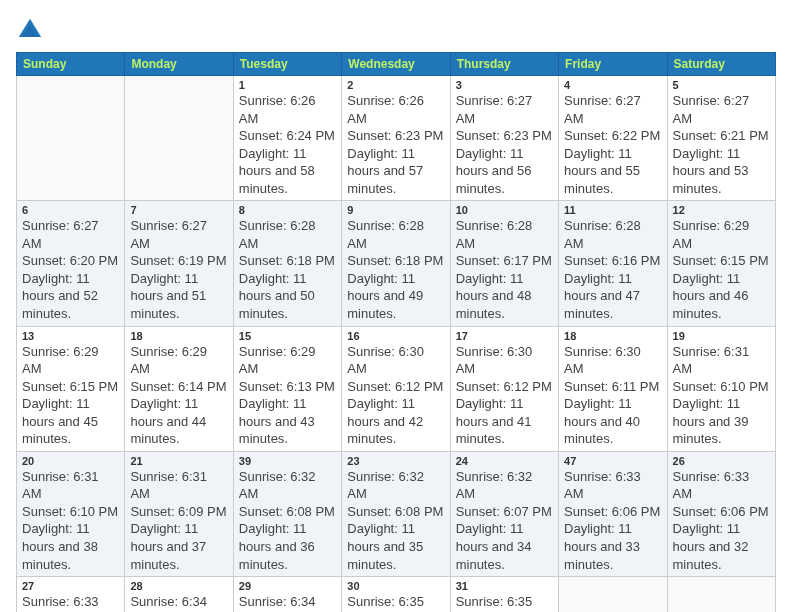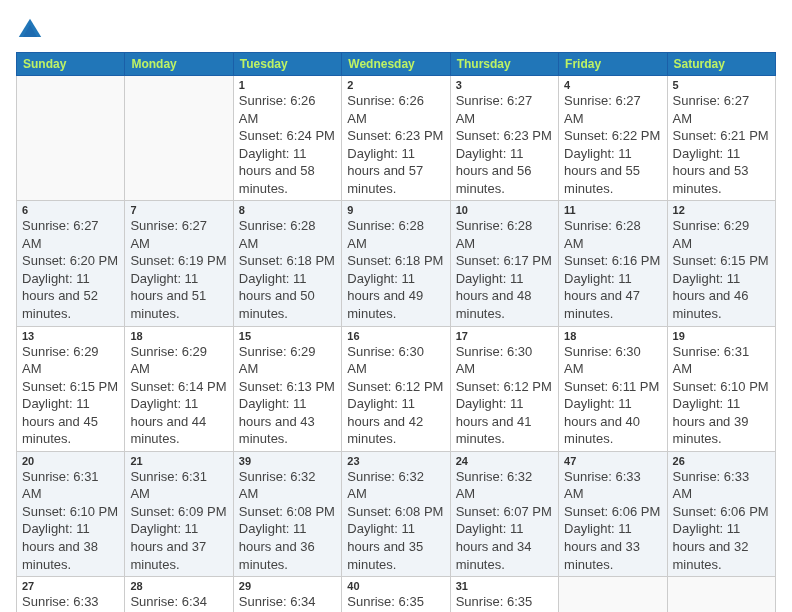--- a/index.html
+++ b/index.html
@@ -249,21 +249,21 @@
           </td>
           <td>
             <span class="day-number">28</span>
             <div class="day-info">Sunrise: 6:34 AM<br>Sunset: 6:05 PM<br>Daylight: 11 hours and 30 minutes.</div>
           </td>
           <td>
             <span class="day-number">29</span>
             <div class="day-info">Sunrise: 6:34 AM<br>Sunset: 6:04 PM<br>Daylight: 11 hours and 29 minutes.</div>
           </td>
           <td>
-            <span class="day-number">40</span>
+            <span class="day-number">30</span>
             <div class="day-info">Sunrise: 6:35 AM<br>Sunset: 6:04 PM<br>Daylight: 11 hours and 29 minutes.</div>
           </td>
           <td>
             <span class="day-number">31</span>
             <div class="day-info">Sunrise: 6:35 AM<br>Sunset: 6:03 PM<br>Daylight: 11 hours and 28 minutes.</div>
           </td>
           <td class="empty"></td>
           <td class="empty"></td>
         </tr>
       </tbody>

